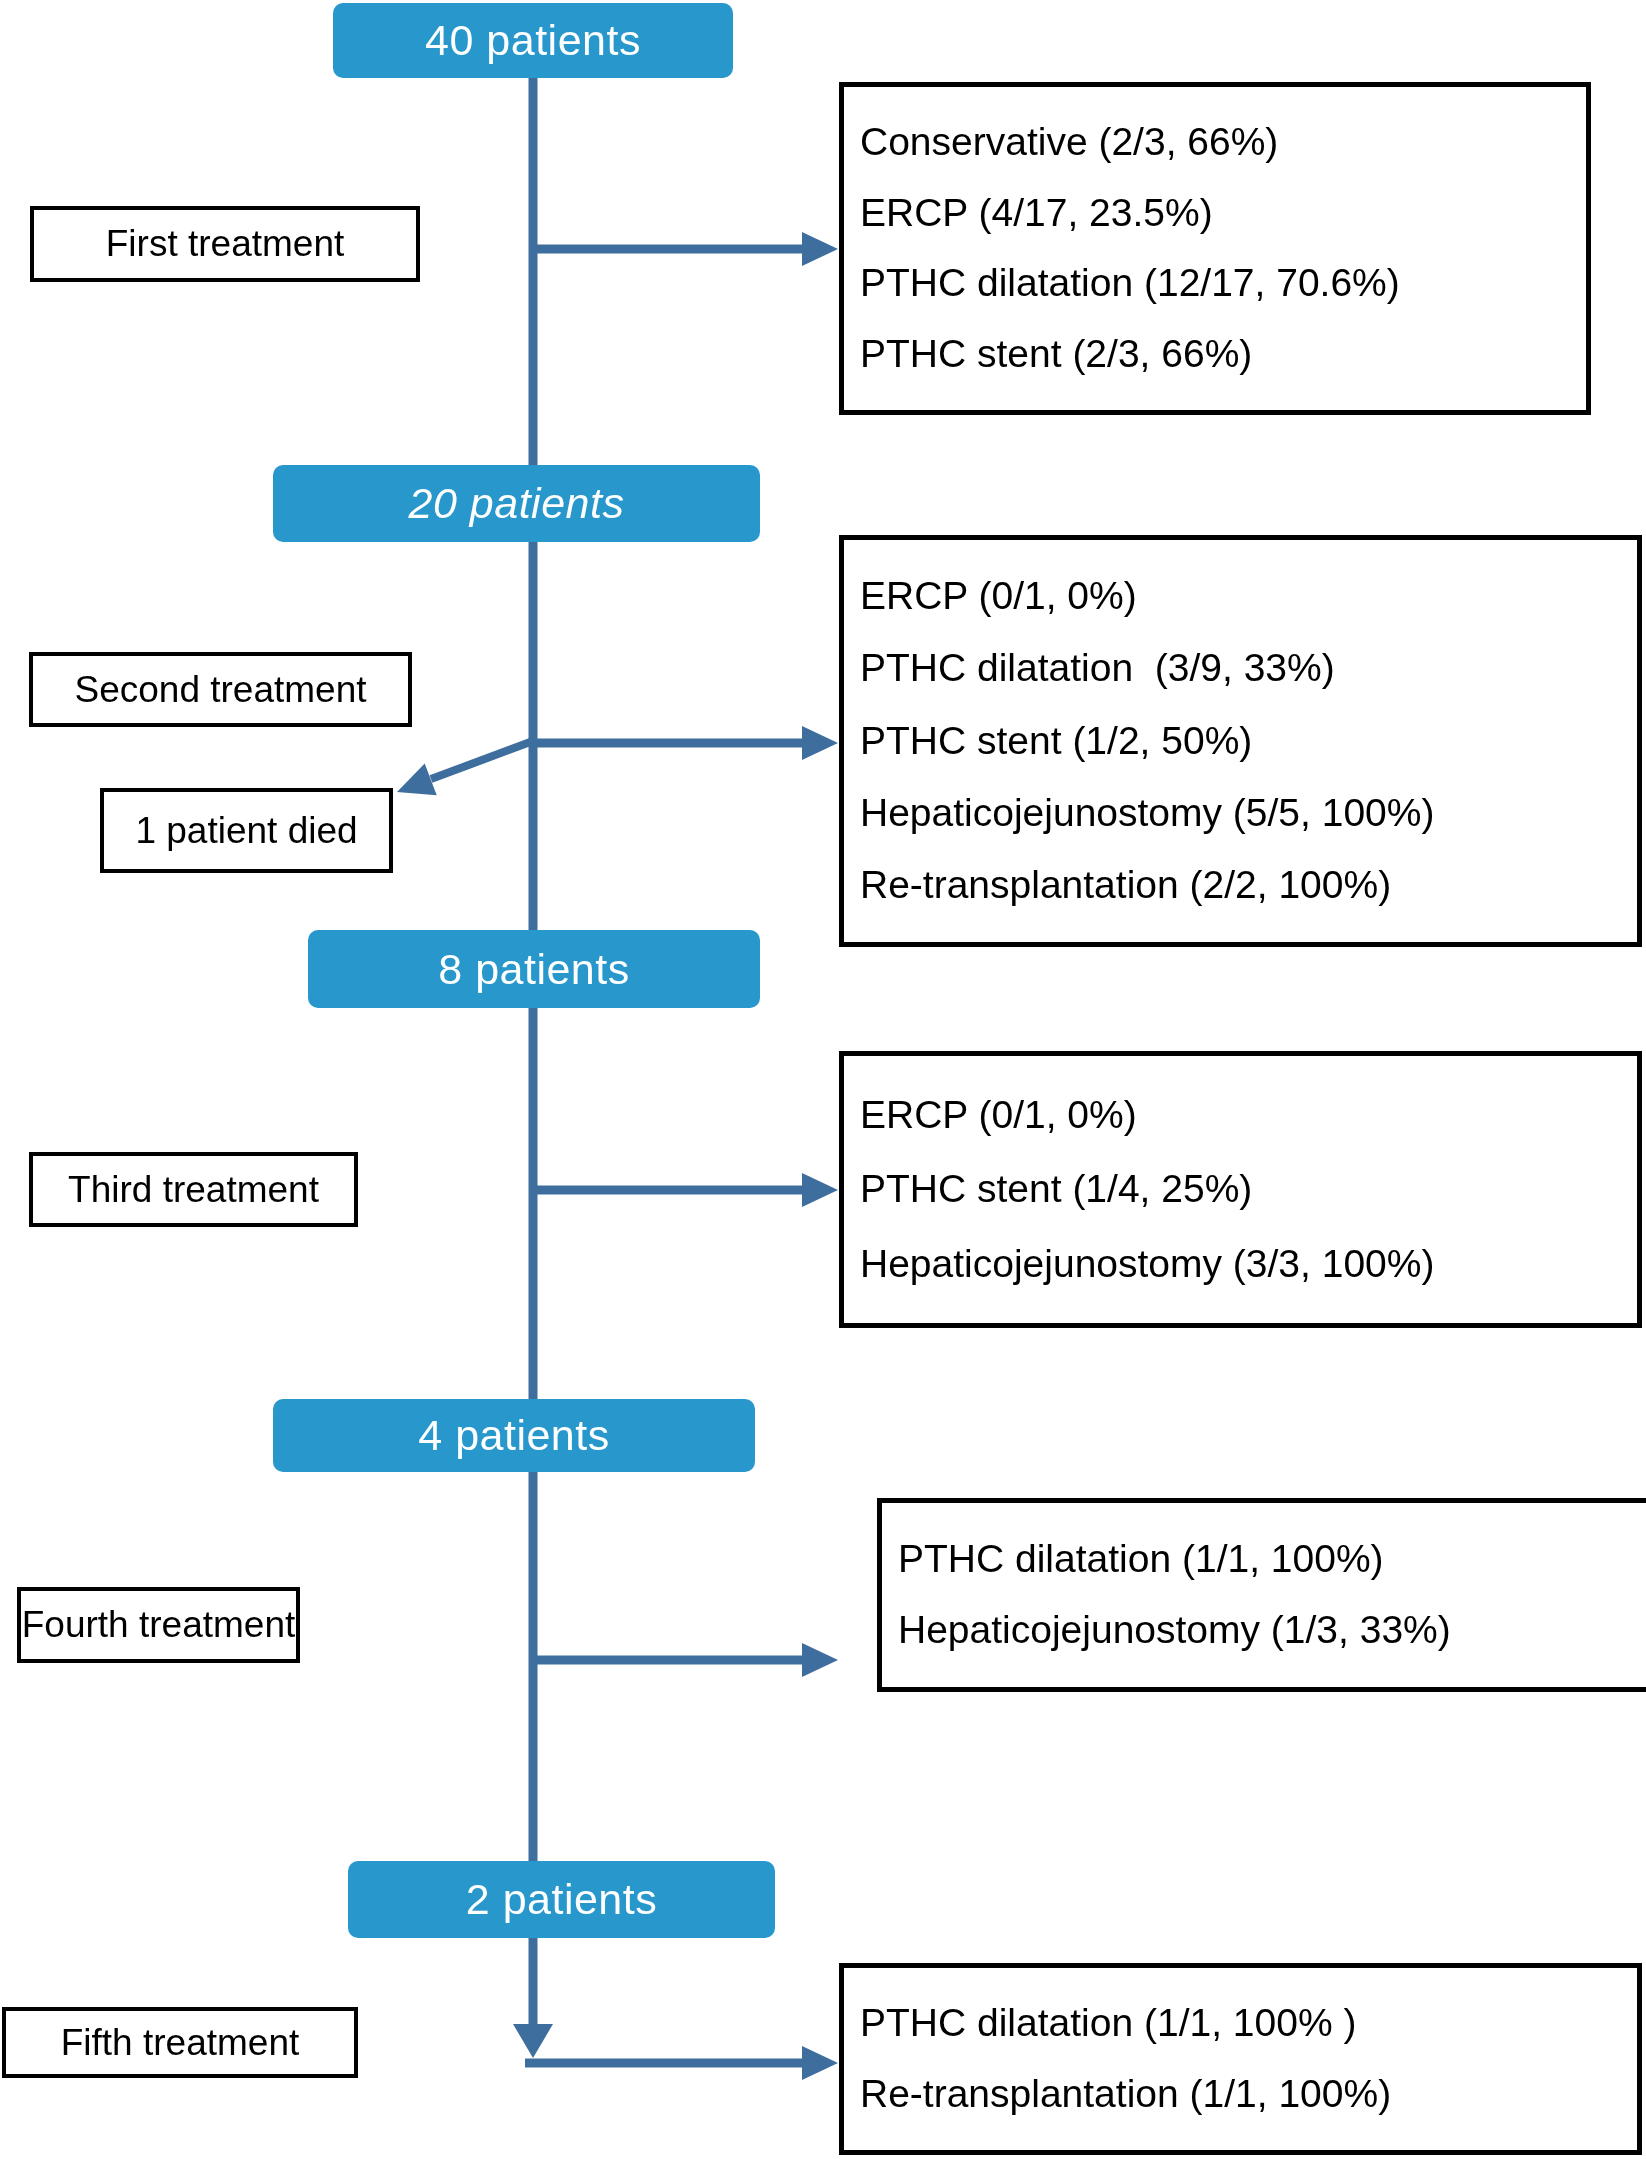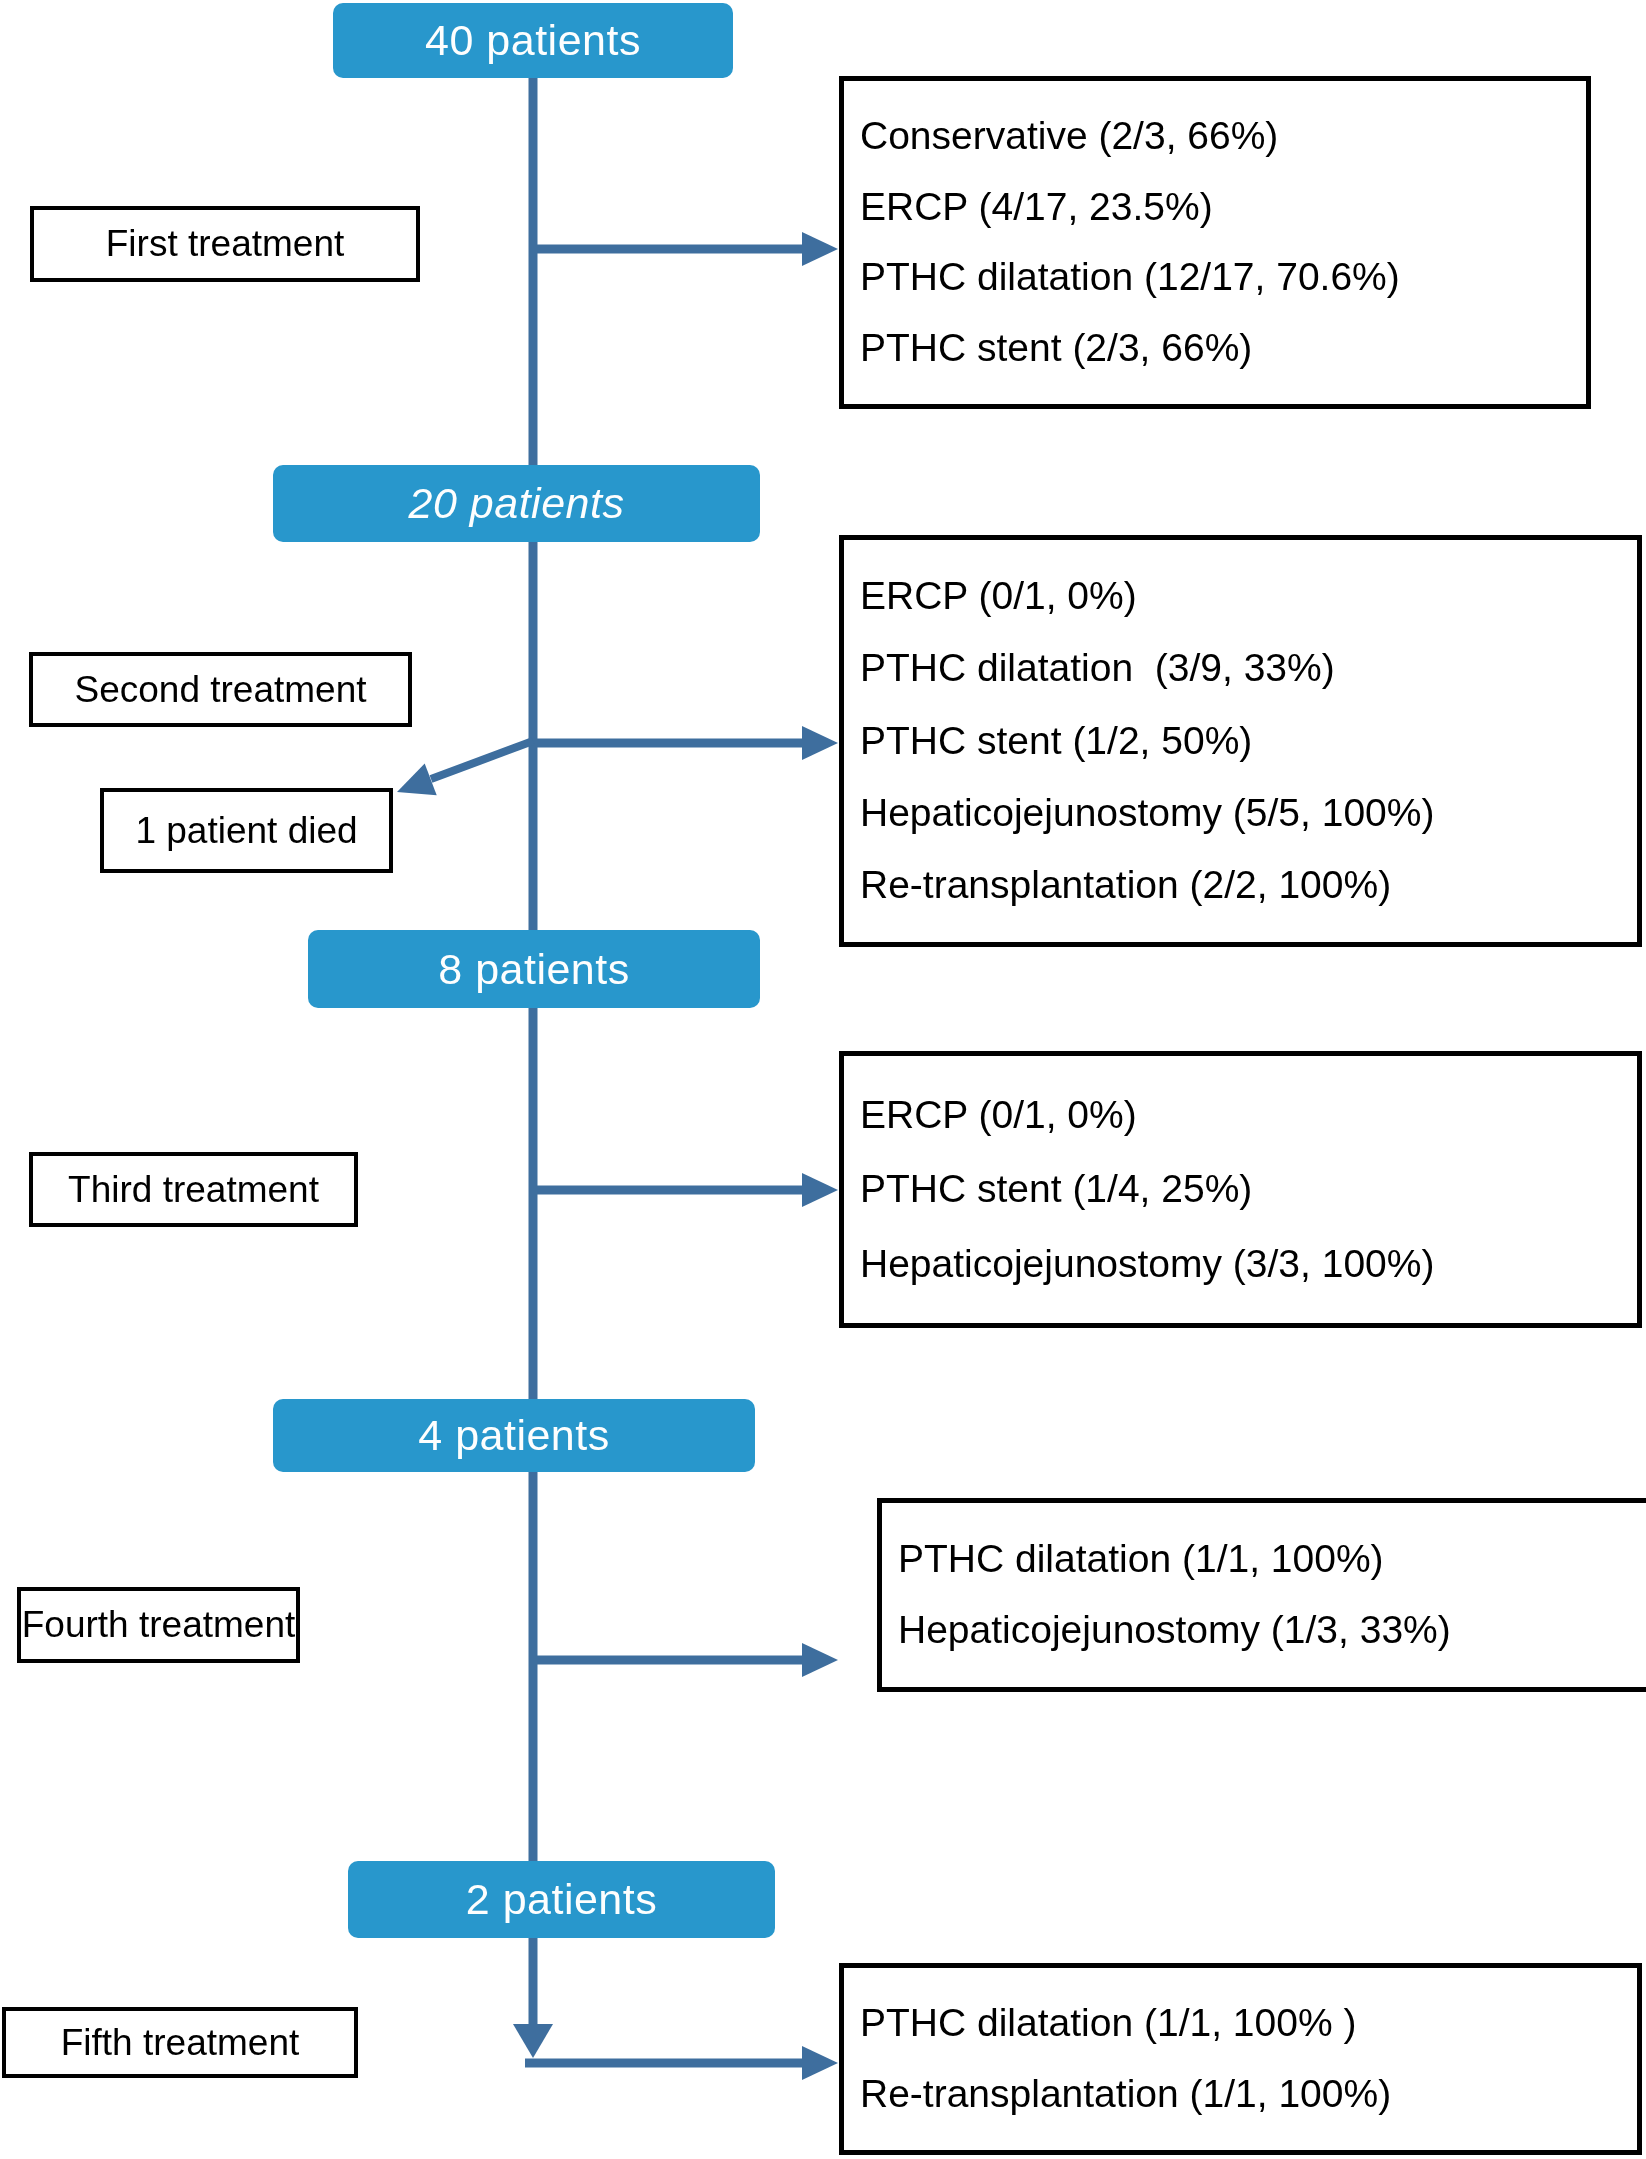--- a/index.html
+++ b/index.html
@@ -126,21 +126,21 @@
   <div class="labelbox" style="left:29px; top:1152px; width:329px; height:75px;">
     <span>Third treatment</span>
   </div>
   <div class="labelbox" style="left:17px; top:1587px; width:283px; height:76px;">
     <span>Fourth treatment</span>
   </div>
   <div class="labelbox" style="left:2px; top:2007px; width:356px; height:71px;">
     <span>Fifth treatment</span>
   </div>
 
-  <div class="detailbox" style="left:839px; top:76px; width:752px; height:333px;">
+  <div class="detailbox" style="left:839px; top:82px; width:752px; height:333px;">
     <div class="detail-item">Conservative (2/3, 66%)</div>
     <div class="detail-item">ERCP (4/17, 23.5%)</div>
     <div class="detail-item">PTHC dilatation (12/17, 70.6%)</div>
     <div class="detail-item">PTHC stent (2/3, 66%)</div>
   </div>
 
   <div class="detailbox" style="left:839px; top:535px; width:803px; height:412px;">
     <div class="detail-item">ERCP (0/1, 0%)</div>
     <div class="detail-item">PTHC dilatation  (3/9, 33%)</div>
     <div class="detail-item">PTHC stent (1/2, 50%)</div>

